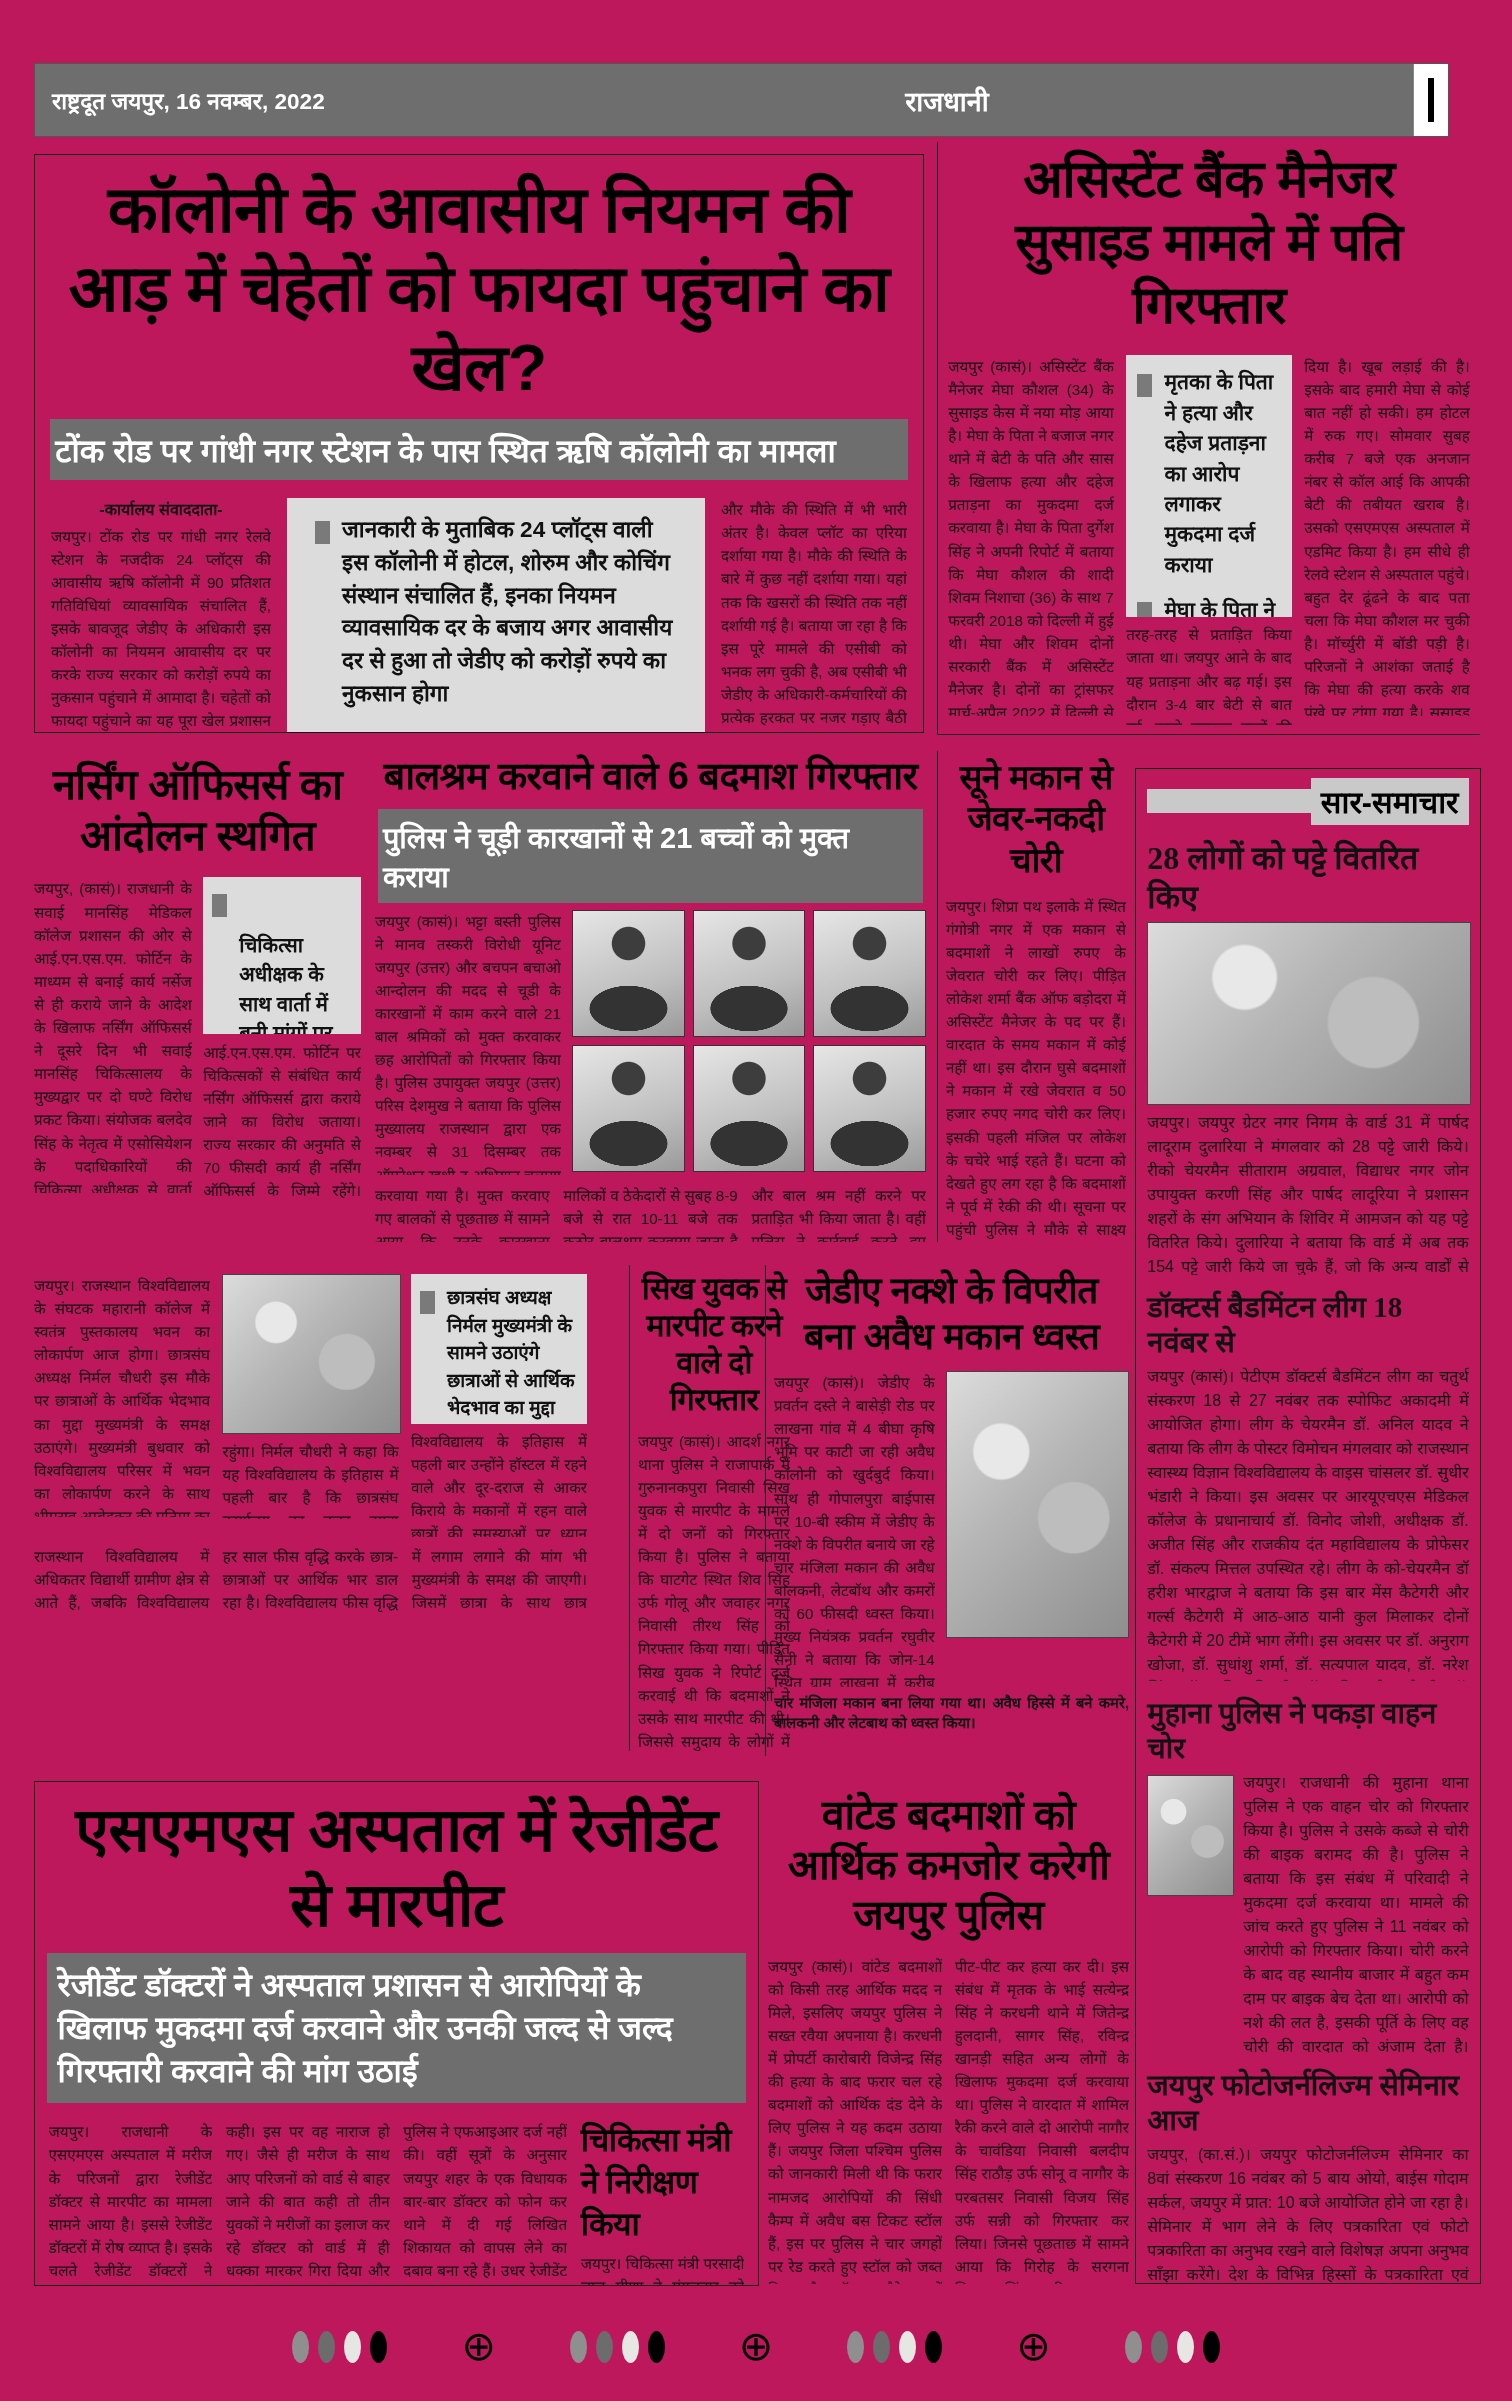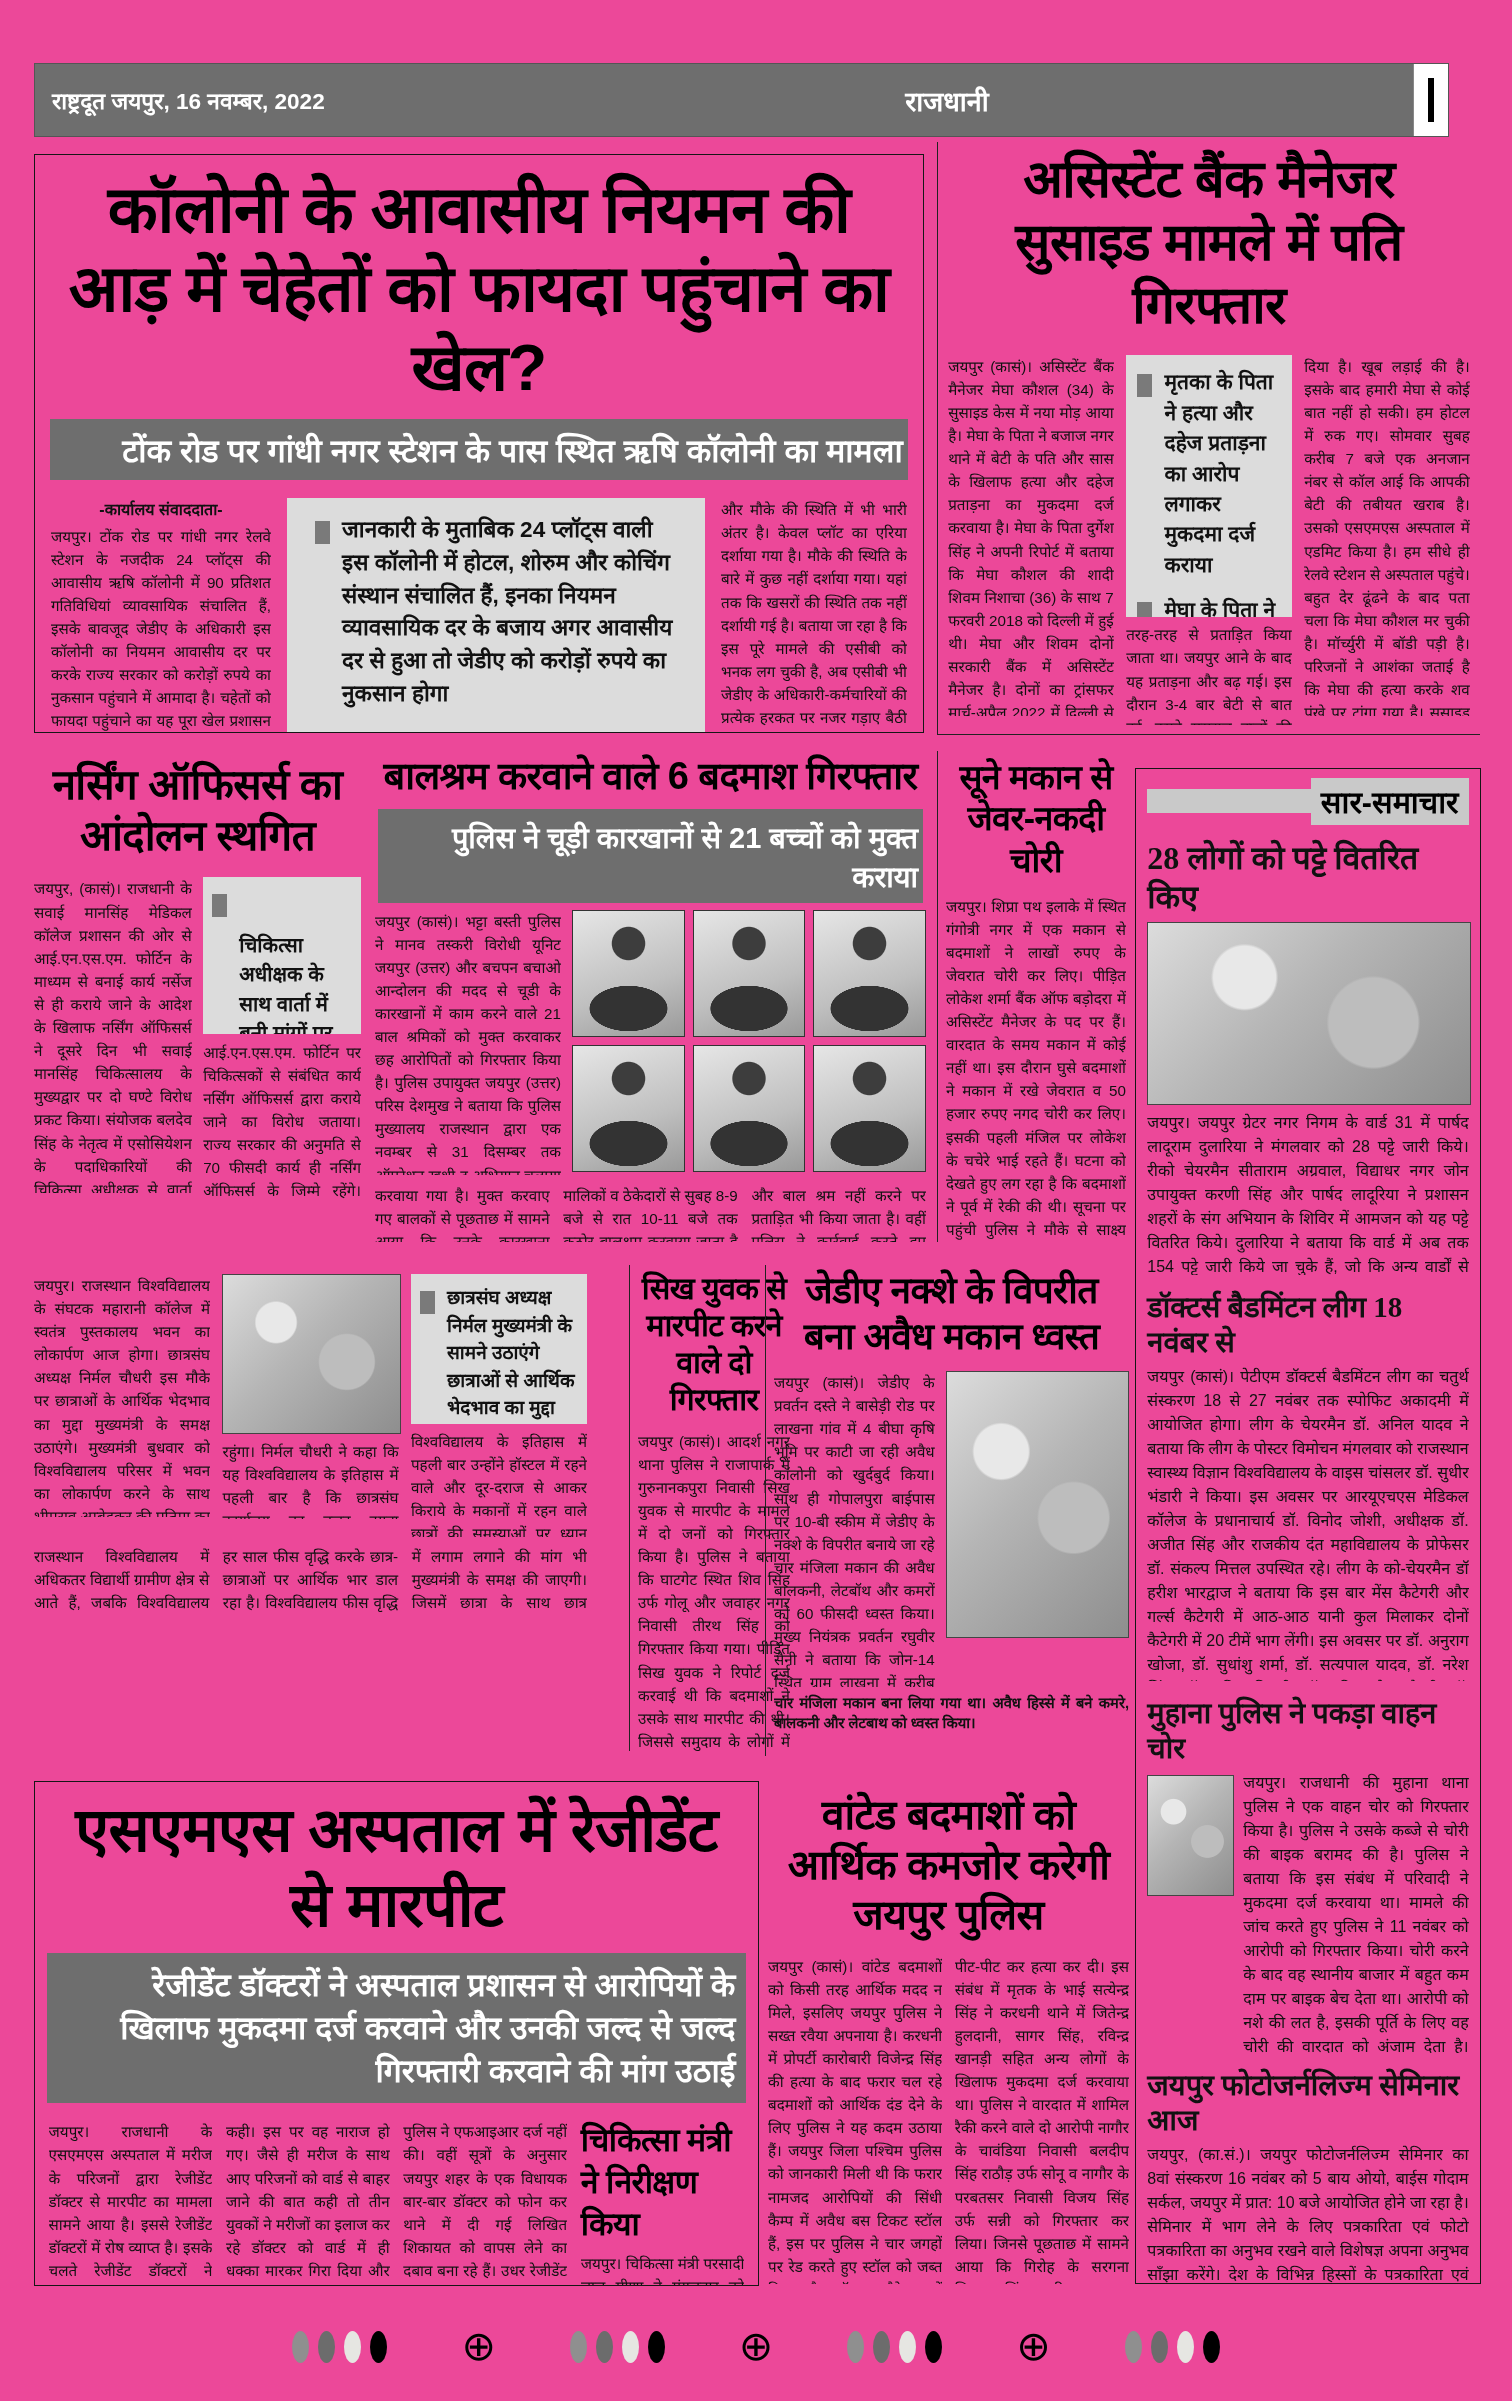--- a/index.html
+++ b/index.html
@@ -1,29 +1,29 @@
 <!DOCTYPE html>
 <html style="--band: #6e6e6e; --bandlight: #c9c9c9; --boxgray: #dcdcdc; --dot1: #8f8f8f; --dot2: #6c6c6c; --dot3: #e6e6e2; --dot4: #000000;font-size:9px"><head>
 <meta charset="utf-8">
 <style>
   html,body{margin:0;padding:0;background:#f2f2f0;}
-  #page{position:relative;width:1512px;height:2401px;background:#ec4899;color:#111;
+  #page{position:relative;width:1512px;height:2401px;background:#be185d;color:#111;
         font-family:"Liberation Sans","DejaVu Sans",sans-serif;overflow:hidden;}
   .abs{position:absolute;}
   
   .mast{background:var(--band,#6e6e6e);display:flex;align-items:center;color:#fff;
         border:0.6px solid #555;}
   .mast .left{font-size:22.6px;font-weight:bold;padding-left:17px;width:429px;}
   .mast .center{flex:1;text-align:center;font-size:27px;font-weight:bold;}
   .mast .marker{width:34px;height:100%;background:#fff;border-left:1.7px solid #888;
         display:flex;align-items:center;justify-content:center;}
   .mast .marker span{display:block;width:5.6px;height:44px;background:#000;}
   
   .hl{font-weight:bold;text-align:center;color:#000;line-height:1.22;letter-spacing:-0.6px;}
-  .band{background:var(--band,#6e6e6e);color:#fff;font-weight:bold;text-align:right;}
+  .band{background:var(--band,#6e6e6e);color:#fff;font-weight:bold;text-align:left;}
   .graybox{background:var(--boxgray,#dcdcdc);}
   .bullet{display:flex;gap:12.4px;align-items:flex-start;}
   .bullet .sq{flex:0 0 auto;width:14.7px;height:22.6px;background:#7a7a7a;margin-top:6.8px;}
   .bodytxt{font-size:15.2px;line-height:1.52;text-align:justify;overflow:hidden;}
   .byline{font-weight:bold;text-align:center;font-size:16px;margin-bottom:4.5px;}
   .cols{display:flex;}
   .rule-l{border-left:1.1px solid #222;}
   .boxed{border:1.7px solid #161616;}
   
   .photo{background:

